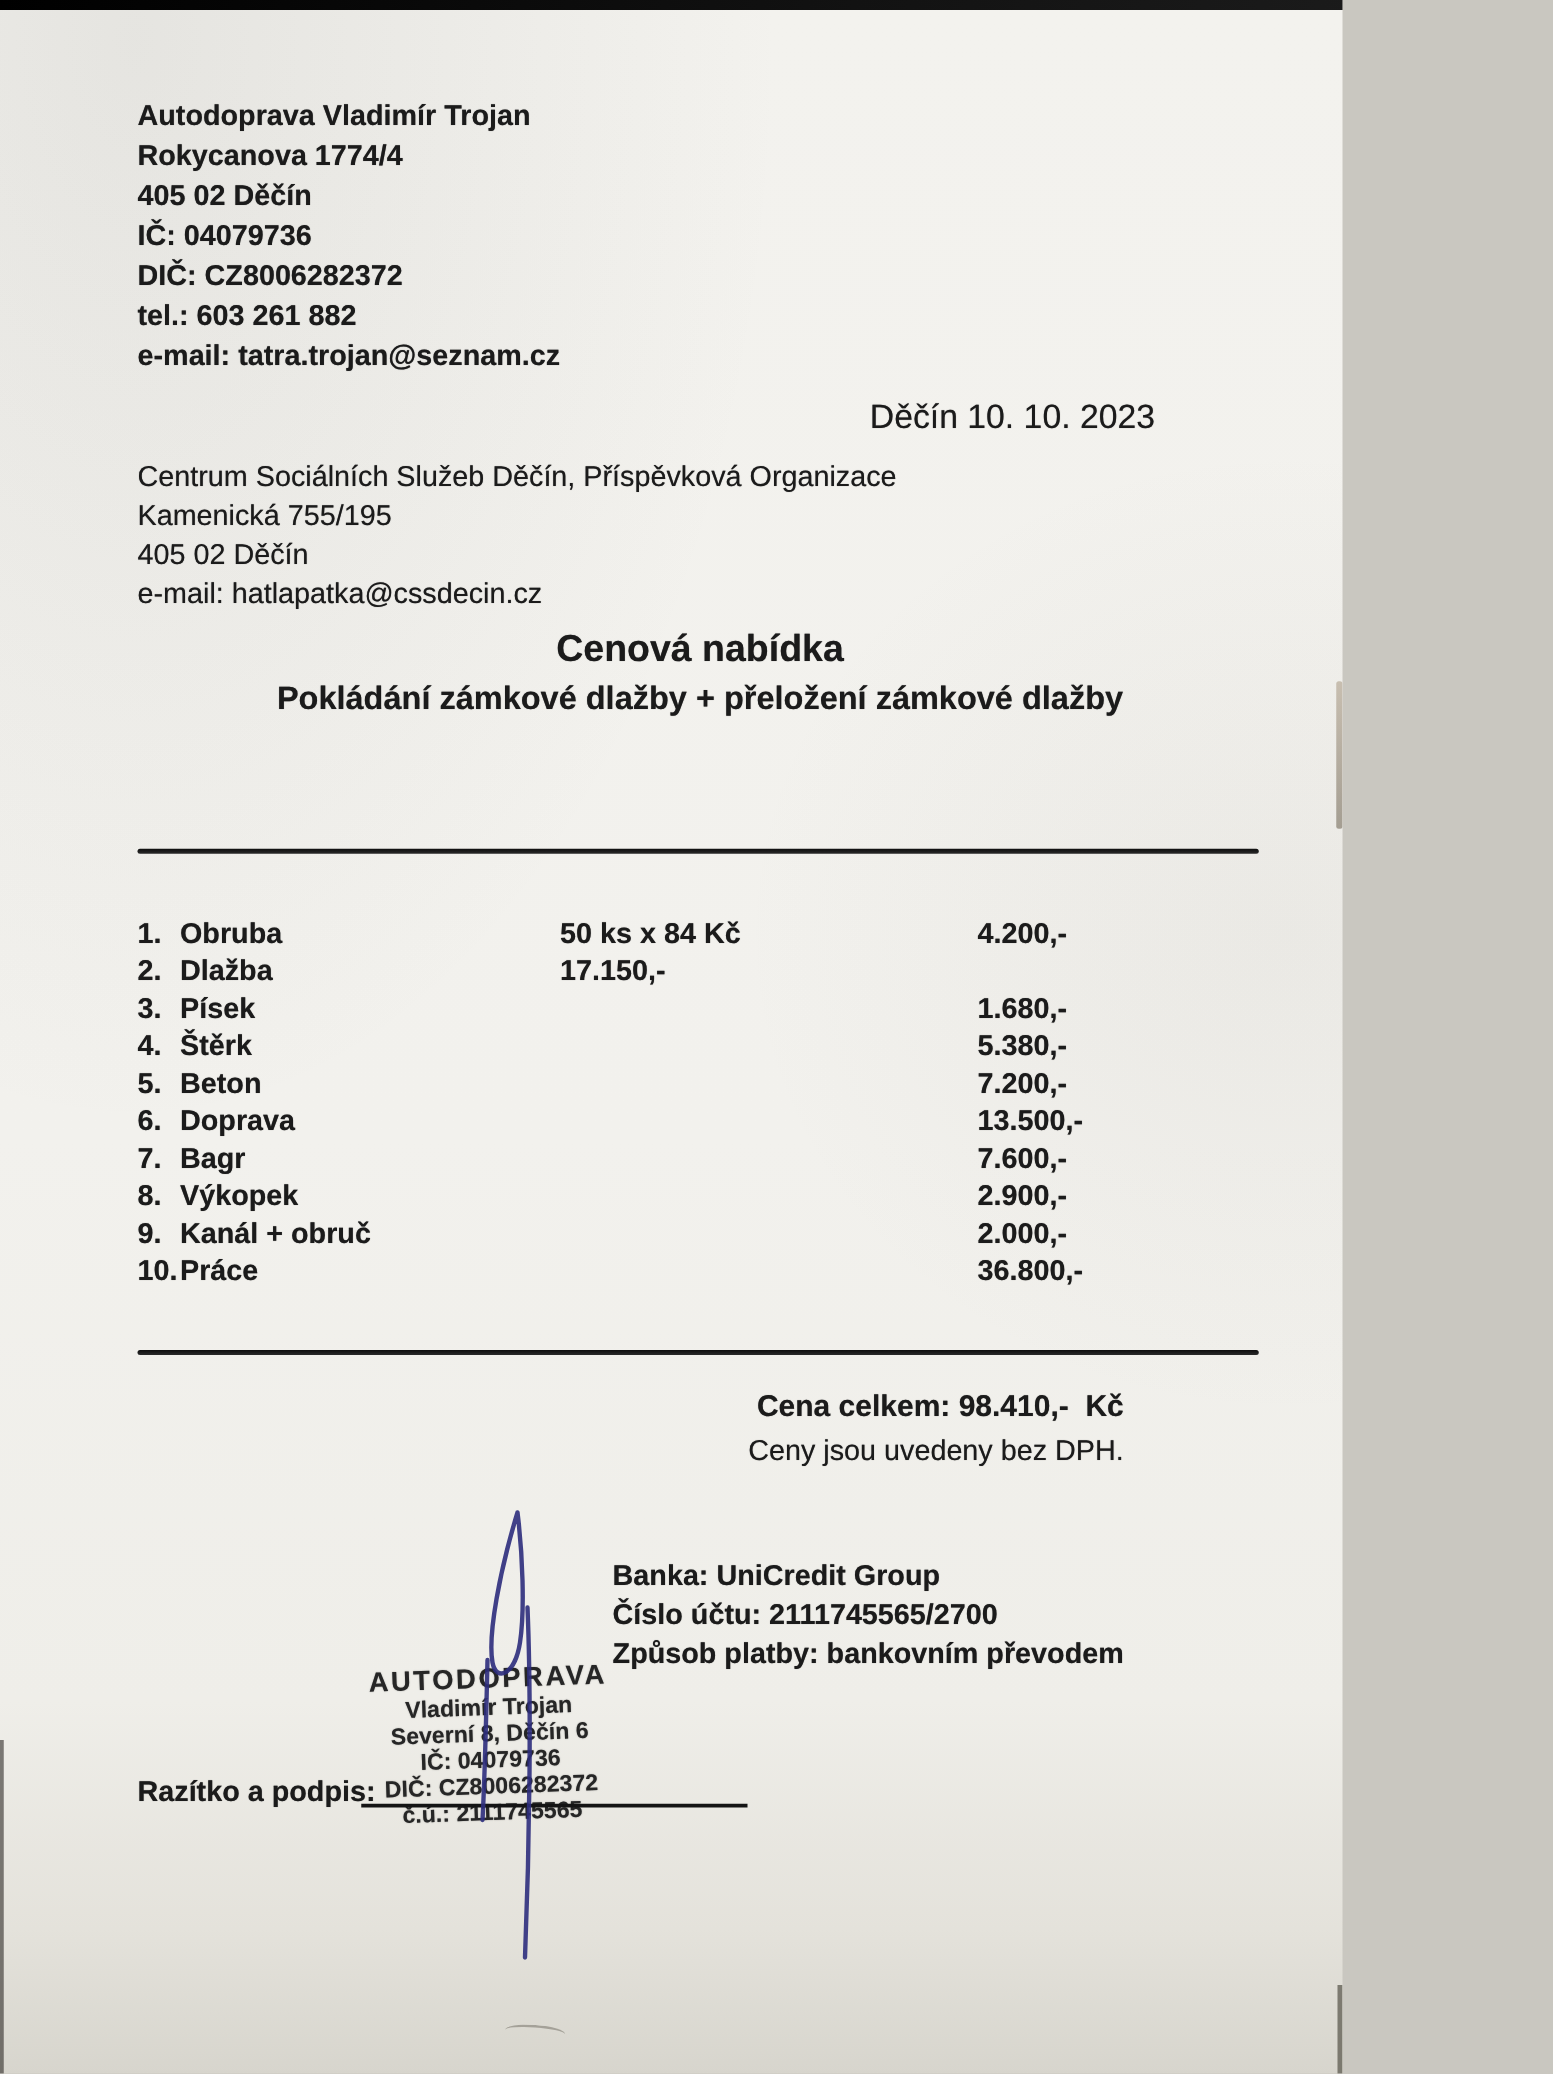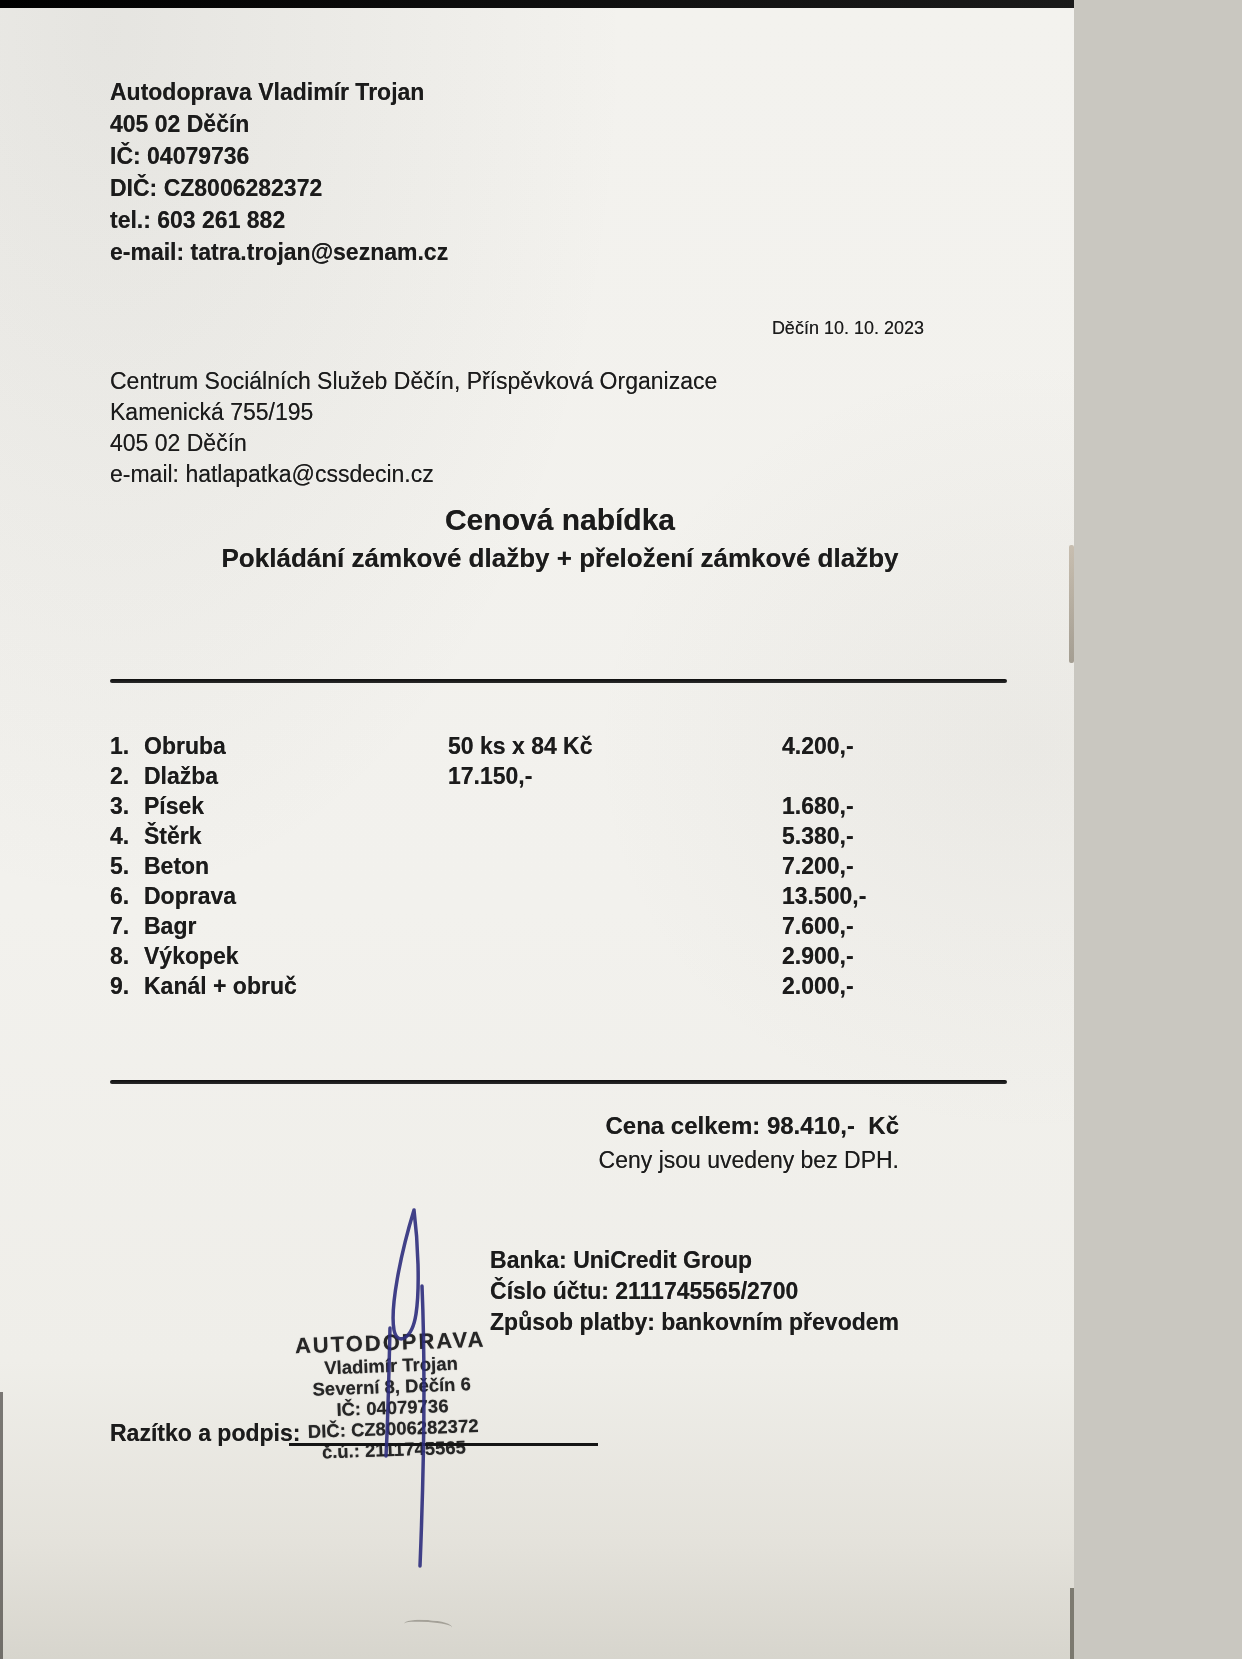--- a/index.html
+++ b/index.html
@@ -8,21 +8,21 @@
     font-family:"Liberation Sans",sans-serif;color:#1b1b1b;
     background:
       radial-gradient(ellipse at 10% 2%, rgba(110,110,105,.10), transparent 38%),
       radial-gradient(ellipse at 96% 45%, rgba(140,135,125,.08), transparent 30%),
       linear-gradient(180deg,#f3f2ee 0%,#f2f1ed 55%,#efeee9 82%,#e4e2db 93%,#d7d5cd 100%);
     text-shadow:0 0 .6px rgba(25,25,25,.65);
   }
   .abs{position:absolute;}
   
   .sender{left:110px;top:76px;font-size:23px;line-height:32px;font-weight:700;}
-  .date{top:318px;right:150px;font-size:18px;font-weight:400;}
+  .date{top:318px;right:150px;font-size:27px;font-weight:400;}
   .recipient{left:110px;top:366px;font-size:23px;line-height:31px;font-weight:400;}
   .title{left:0;top:503px;width:1120px;text-align:center;font-size:30px;font-weight:700;}
   .subtitle{left:0;top:543px;width:1120px;text-align:center;font-size:26px;font-weight:700;}
   
   .rule{left:110px;width:897px;height:4px;background:linear-gradient(#0e0e0e,#2a2a2a);border-radius:2px;}
   .rule-top{top:679px;}
   .rule-bottom{top:1080px;}
   
   .items{left:110px;top:733px;font-size:23px;font-weight:700;}
   .row{display:flex;height:30px;align-items:flex-start;}
@@ -57,20 +57,21 @@
 <div class="page">
 
   <div class="abs top-strip"></div>
   <div class="abs left-edge"></div>
   <div class="abs right-edge-mid"></div>
   <div class="abs right-edge-bot"></div>
   <div class="abs pencil-mark"></div>
 
   <div class="abs sender">
     <div>Autodoprava Vladimír Trojan</div>
+    <div>Rokycanova 1774/4</div>
     <div>405 02 Děčín</div>
     <div>IČ: 04079736</div>
     <div>DIČ: CZ8006282372</div>
     <div>tel.: 603 261 882</div>
     <div>e-mail: tatra.trojan@seznam.cz</div>
   </div>
 
   <div class="abs date">Děčín 10. 10. 2023</div>
 
   <div class="abs recipient">
@@ -142,20 +143,26 @@
       <span class="price">2.900,-</span>
     </div>
 
     <div class="row">
       <span class="no">9.</span>
       <span class="label">Kanál + obruč</span>
       <span class="qty"></span>
       <span class="price">2.000,-</span>
     </div>
 
+    <div class="row">
+      <span class="no">10.</span>
+      <span class="label">Práce</span>
+      <span class="qty"></span>
+      <span class="price">36.800,-</span>
+    </div>
   </div>
 
   <div class="abs total-line">Cena celkem: 98.410,-&nbsp; Kč</div>
   <div class="abs vat-note">Ceny jsou uvedeny bez DPH.</div>
 
   <div class="abs bank">
     <div>Banka: UniCredit Group</div>
     <div>Číslo účtu: 2111745565/2700</div>
     <div>Způsob platby: bankovním převodem</div>
   </div>

